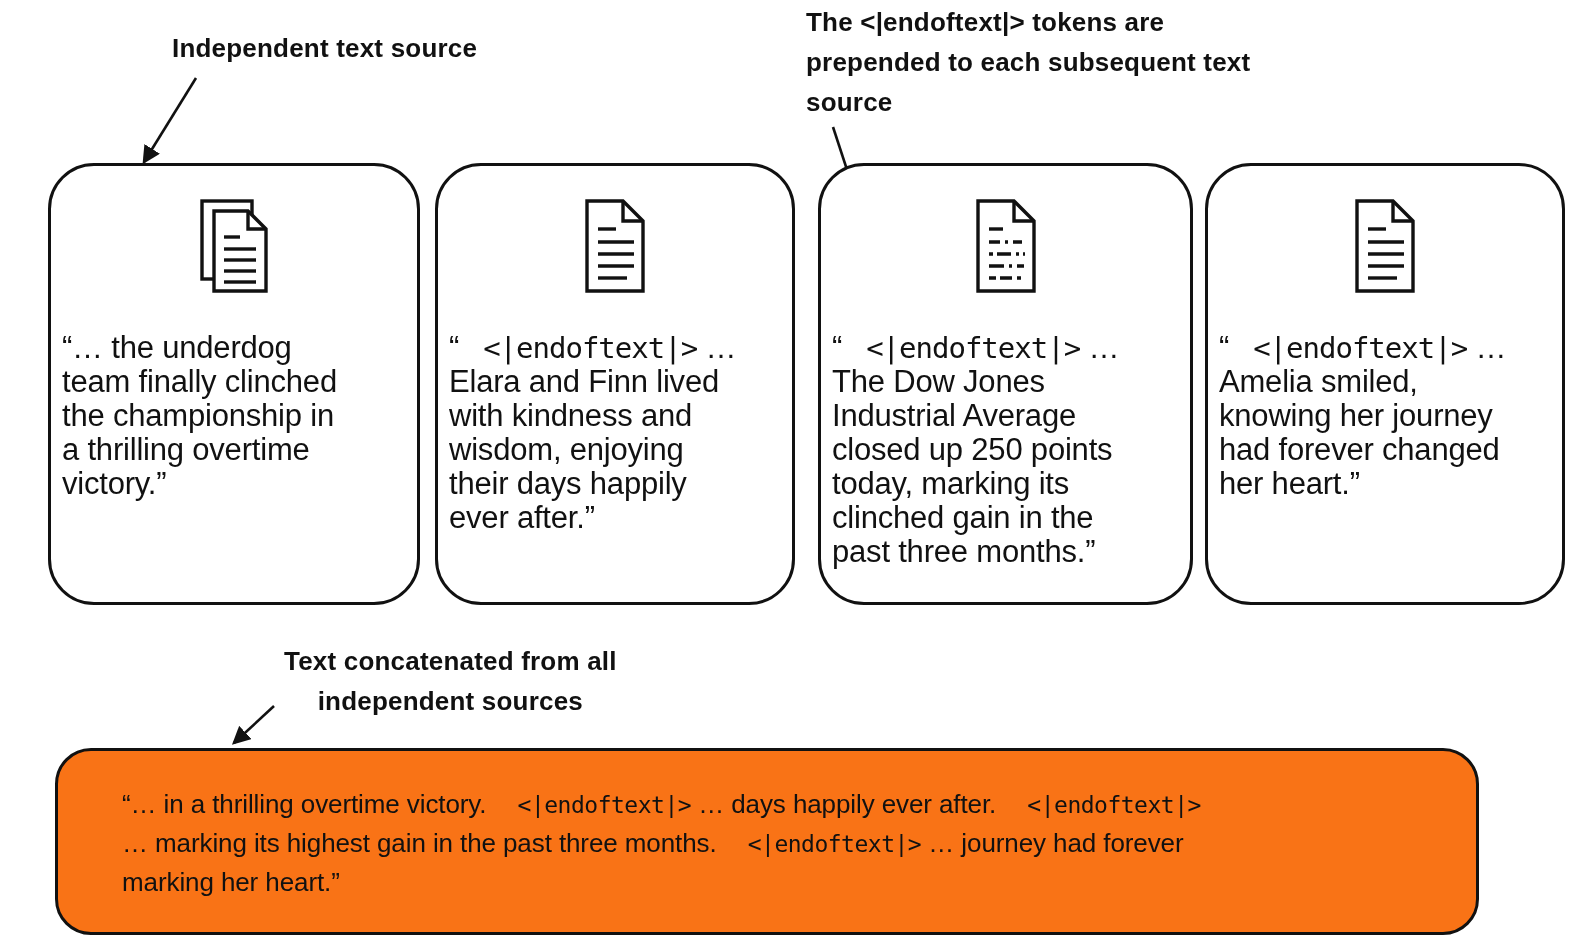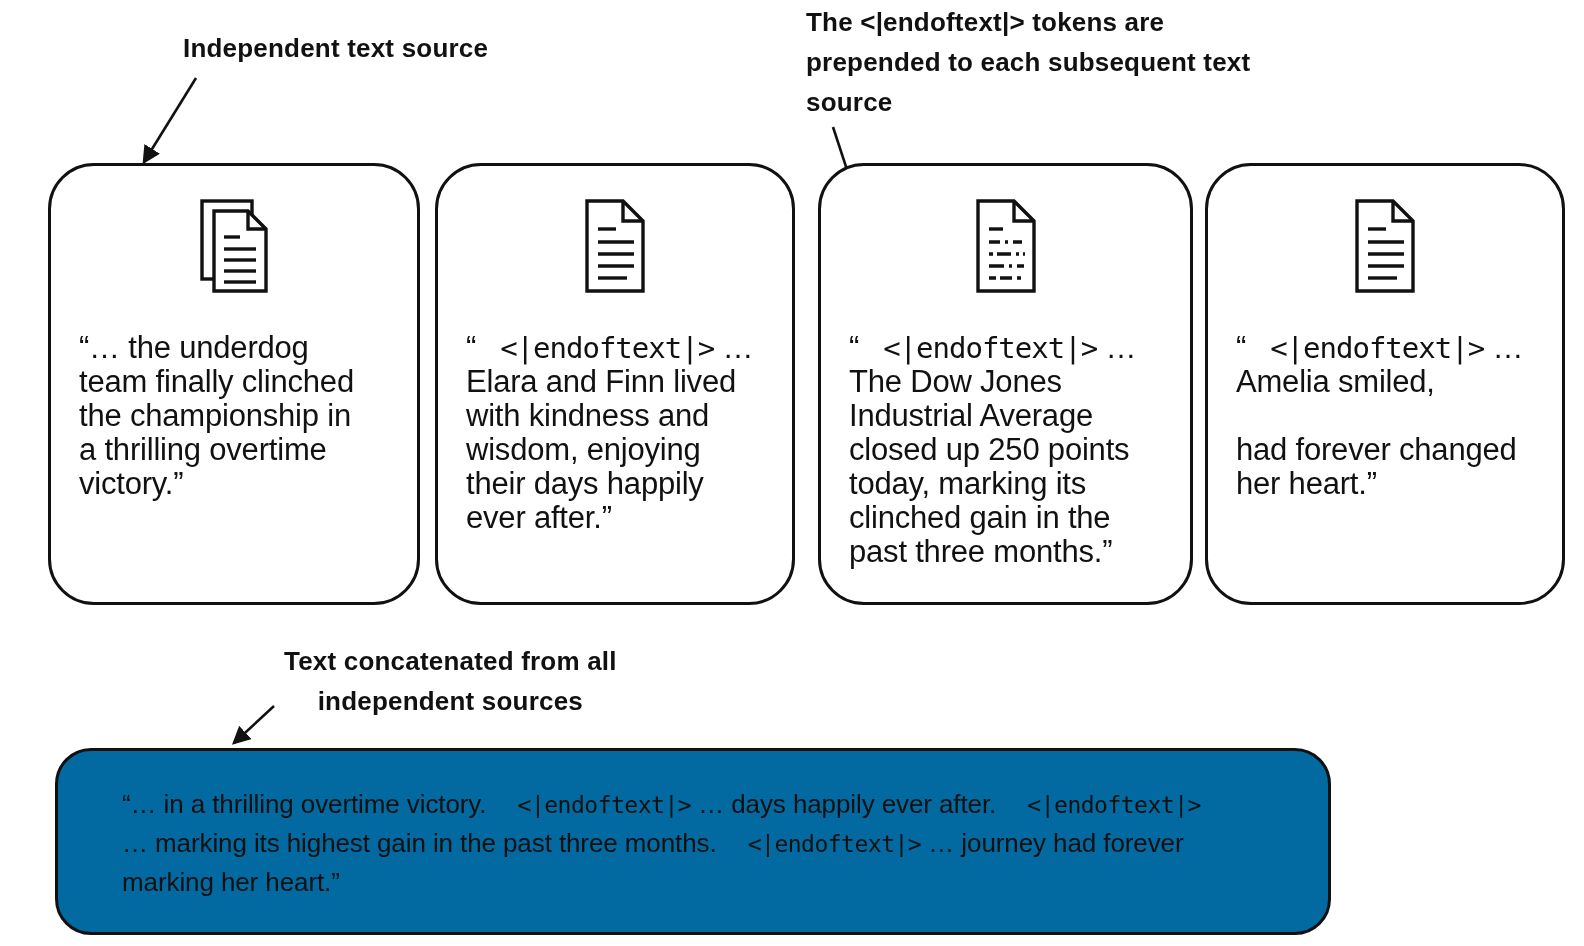--- a/index.html
+++ b/index.html
@@ -16,21 +16,21 @@
   
   .label {
     position: absolute;
     font-weight: 700;
     font-size: 26px;
     line-height: 40px;
     white-space: pre-line;
     letter-spacing: 0.2px;
     color: #111111;
   }
-  #label-independent { left: 183px; top: 28px; }
+  #label-independent { left: 172px; top: 28px; }
   #label-prepended   { left: 806px; top: 2px; width: 490px; }
   #label-concat      { left: 284px; top: 641px; text-align: center; }
 
   
   .arrows {
     position: absolute;
     left: 0; top: 0;
     width: 1584px; height: 946px;
     pointer-events: none;
   }
@@ -56,41 +56,41 @@
     fill: none;
     stroke: #111111;
     stroke-width: 3.4;
     stroke-linecap: butt;
     stroke-linejoin: miter;
   }
   .doc-icon .sheet { fill: #ffffff; }
 
   .card-text {
     margin: 38px 0 0 0;
-    padding: 0 22px 0 28px;
+    padding: 0 22px 0 11px;
     text-align: left;
     font-size: 31px;
     line-height: 34px;
     letter-spacing: -0.2px;
   }
   .tok {
     font-family: "DejaVu Sans Mono", monospace;
     font-size: 29px;
     letter-spacing: -1px;
     margin-left: 24px;
   }
 
   
   .concat {
     position: absolute;
     left: 55px;
     top: 748px;
-    width: 1276px;
+    width: 1424px;
     height: 187px;
-    background: #0369a1;
+    background: #f97316;
     border: 3.2px solid #111111;
     border-radius: 36px;
     box-sizing: border-box;
   }
   .concat-text {
     margin: 0;
     padding: 34px 40px 0 64px;
     font-size: 26px;
     line-height: 38px;
     letter-spacing: -0.1px;
@@ -165,20 +165,20 @@
   <div class="card" id="card-4">
     <svg class="doc-icon" width="72" height="94" viewBox="0 0 72 94" xmlns="http://www.w3.org/2000/svg">
       <path class="sheet" d="M8,2 H44 L64,22 V92 H8 Z"></path>
       <path d="M44,2 V22 H64"></path>
       <line x1="19" y1="30" x2="37" y2="30"></line>
       <line x1="19" y1="43" x2="55" y2="43"></line>
       <line x1="19" y1="55" x2="55" y2="55"></line>
       <line x1="19" y1="67" x2="55" y2="67"></line>
       <line x1="19" y1="79" x2="48" y2="79"></line>
     </svg>
-    <p class="card-text"><span>“</span><span class="tok">&lt;|endoftext|&gt;</span><span> …</span><br><span>Amelia smiled,</span><br><br><span>had forever changed</span><br><span>her heart.”</span></p>
+    <p class="card-text"><span>“</span><span class="tok">&lt;|endoftext|&gt;</span><span> …</span><br><span>Amelia smiled,</span><br><span>knowing her journey</span><br><span>had forever changed</span><br><span>her heart.”</span></p>
   </div>
 
   <div class="concat">
     <p class="concat-text"><span>“… in a thrilling overtime victory. </span><span class="tok">&lt;|endoftext|&gt;</span><span> … days happily ever after. </span><span class="tok">&lt;|endoftext|&gt;</span><br><span>… marking its highest gain in the past three months. </span><span class="tok">&lt;|endoftext|&gt;</span><span> … journey had forever</span><br><span>marking her heart.”</span></p>
   </div>
 
 </div>
 
 </body></html>

